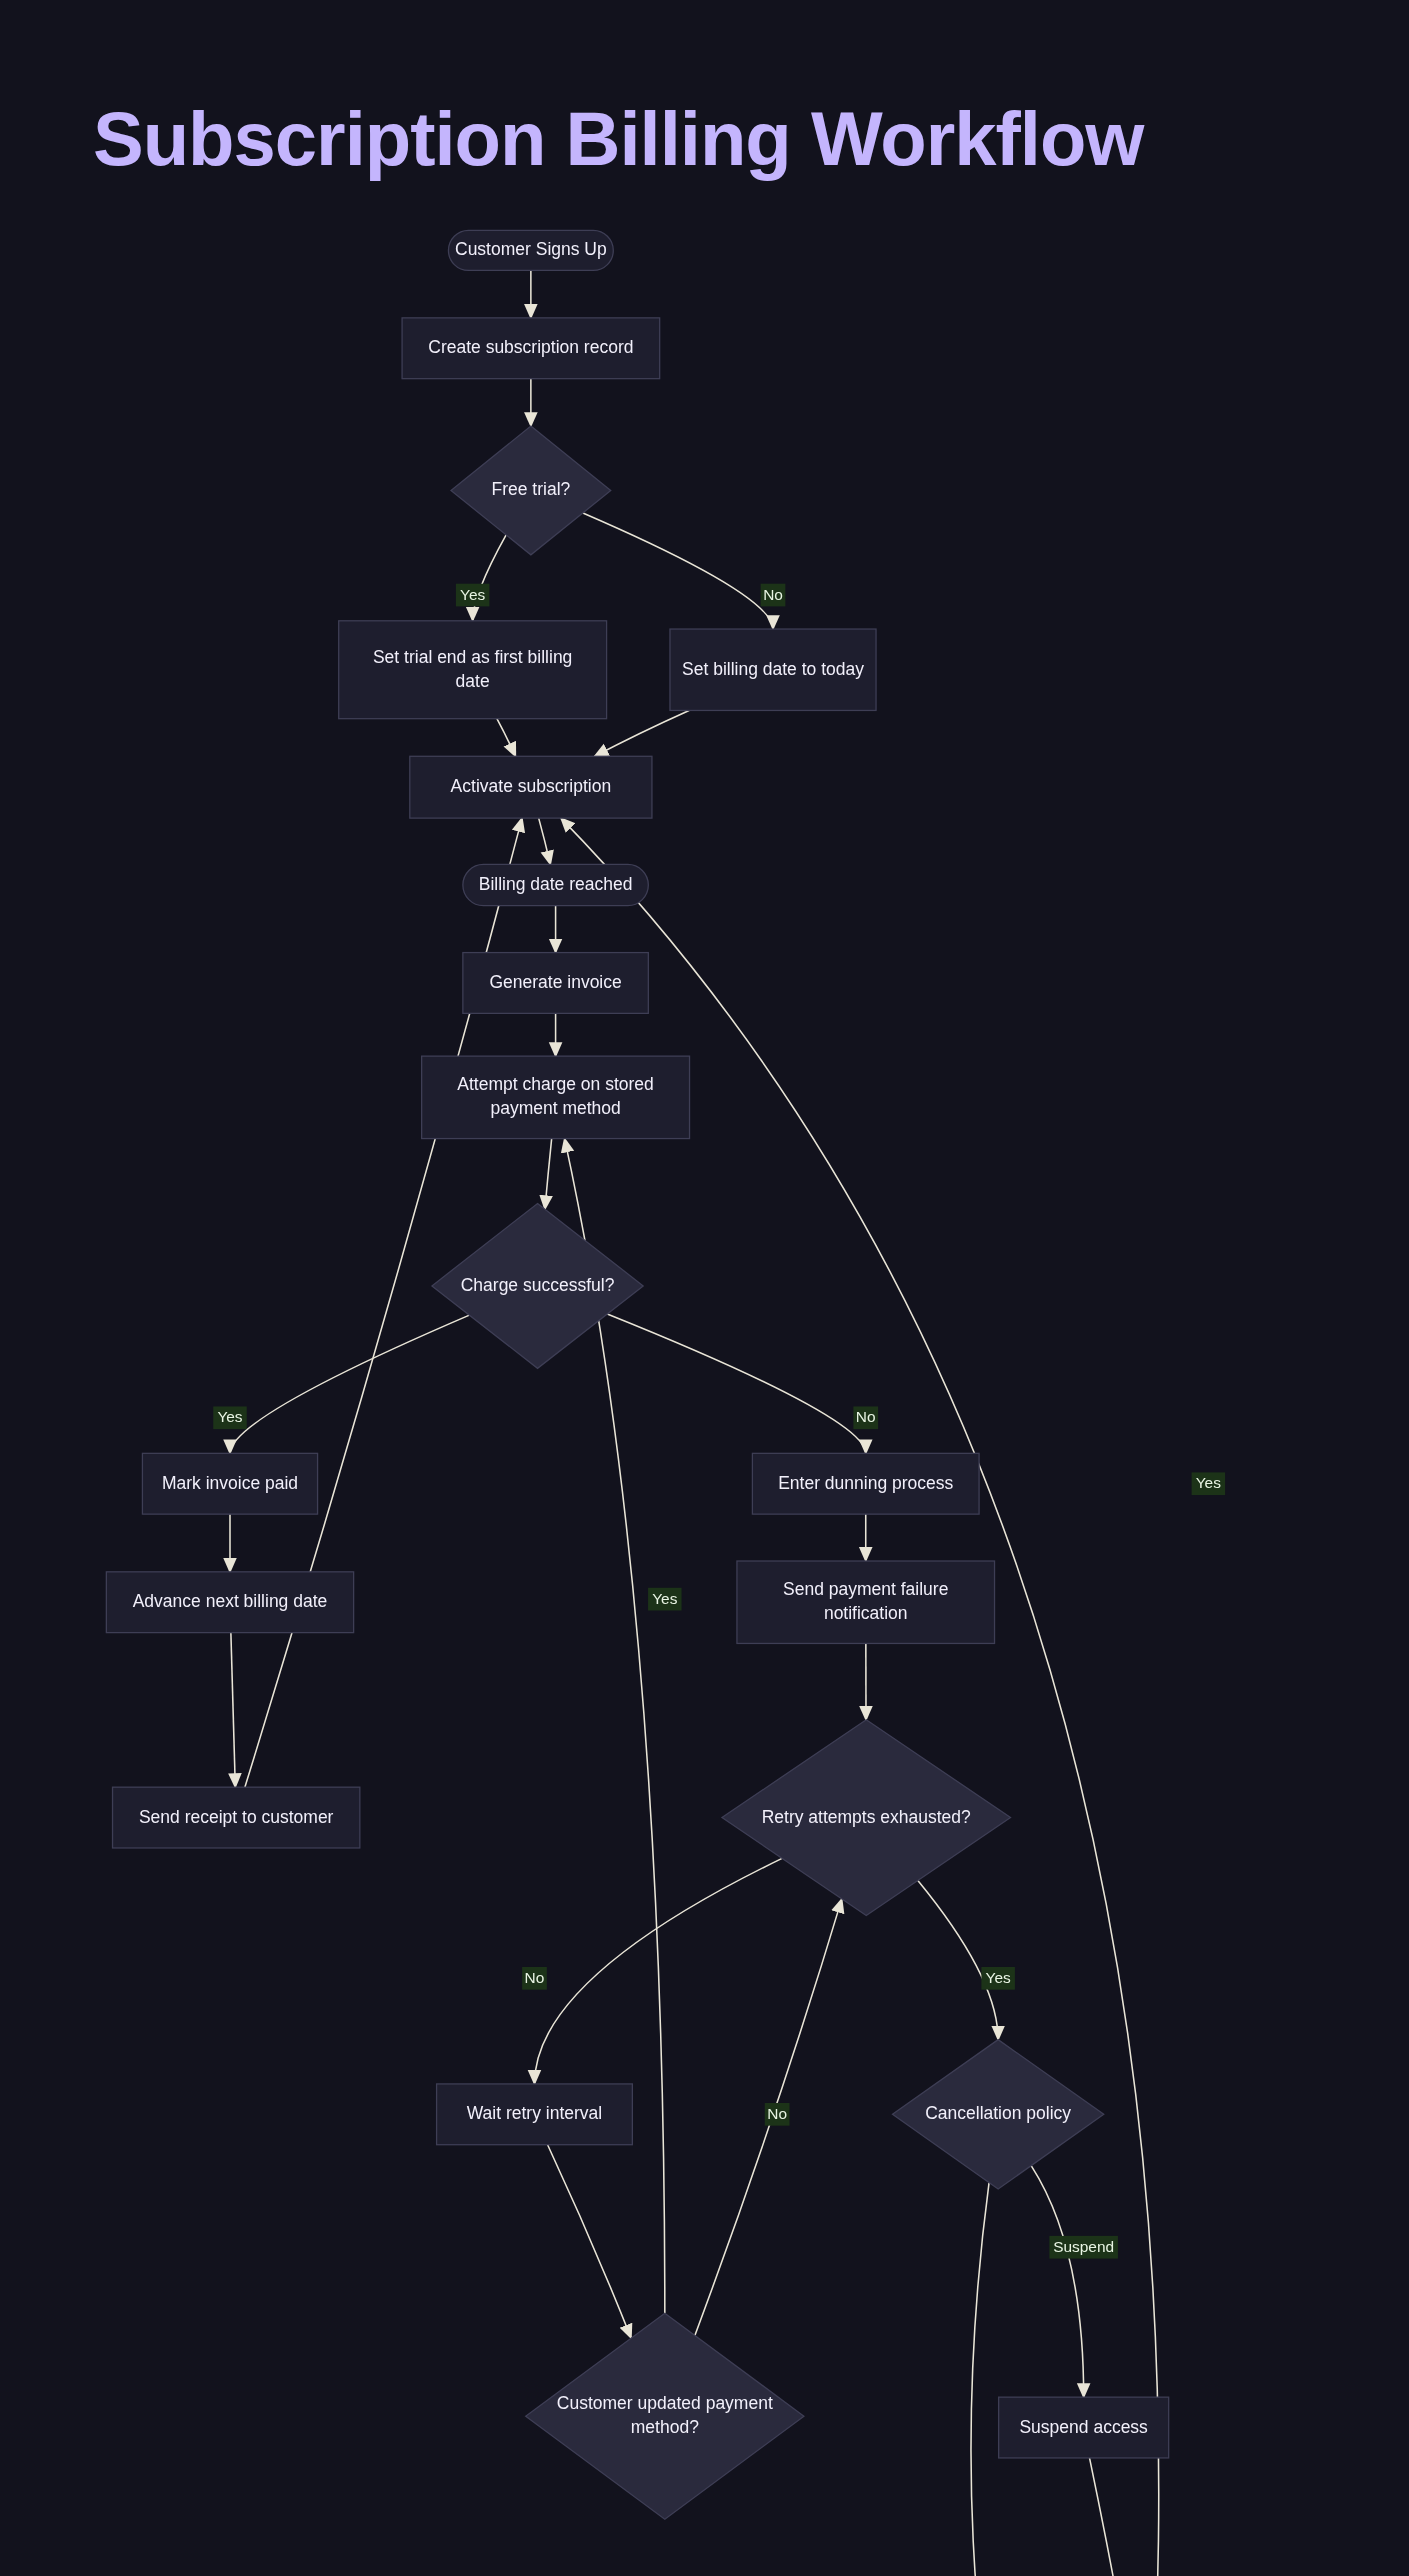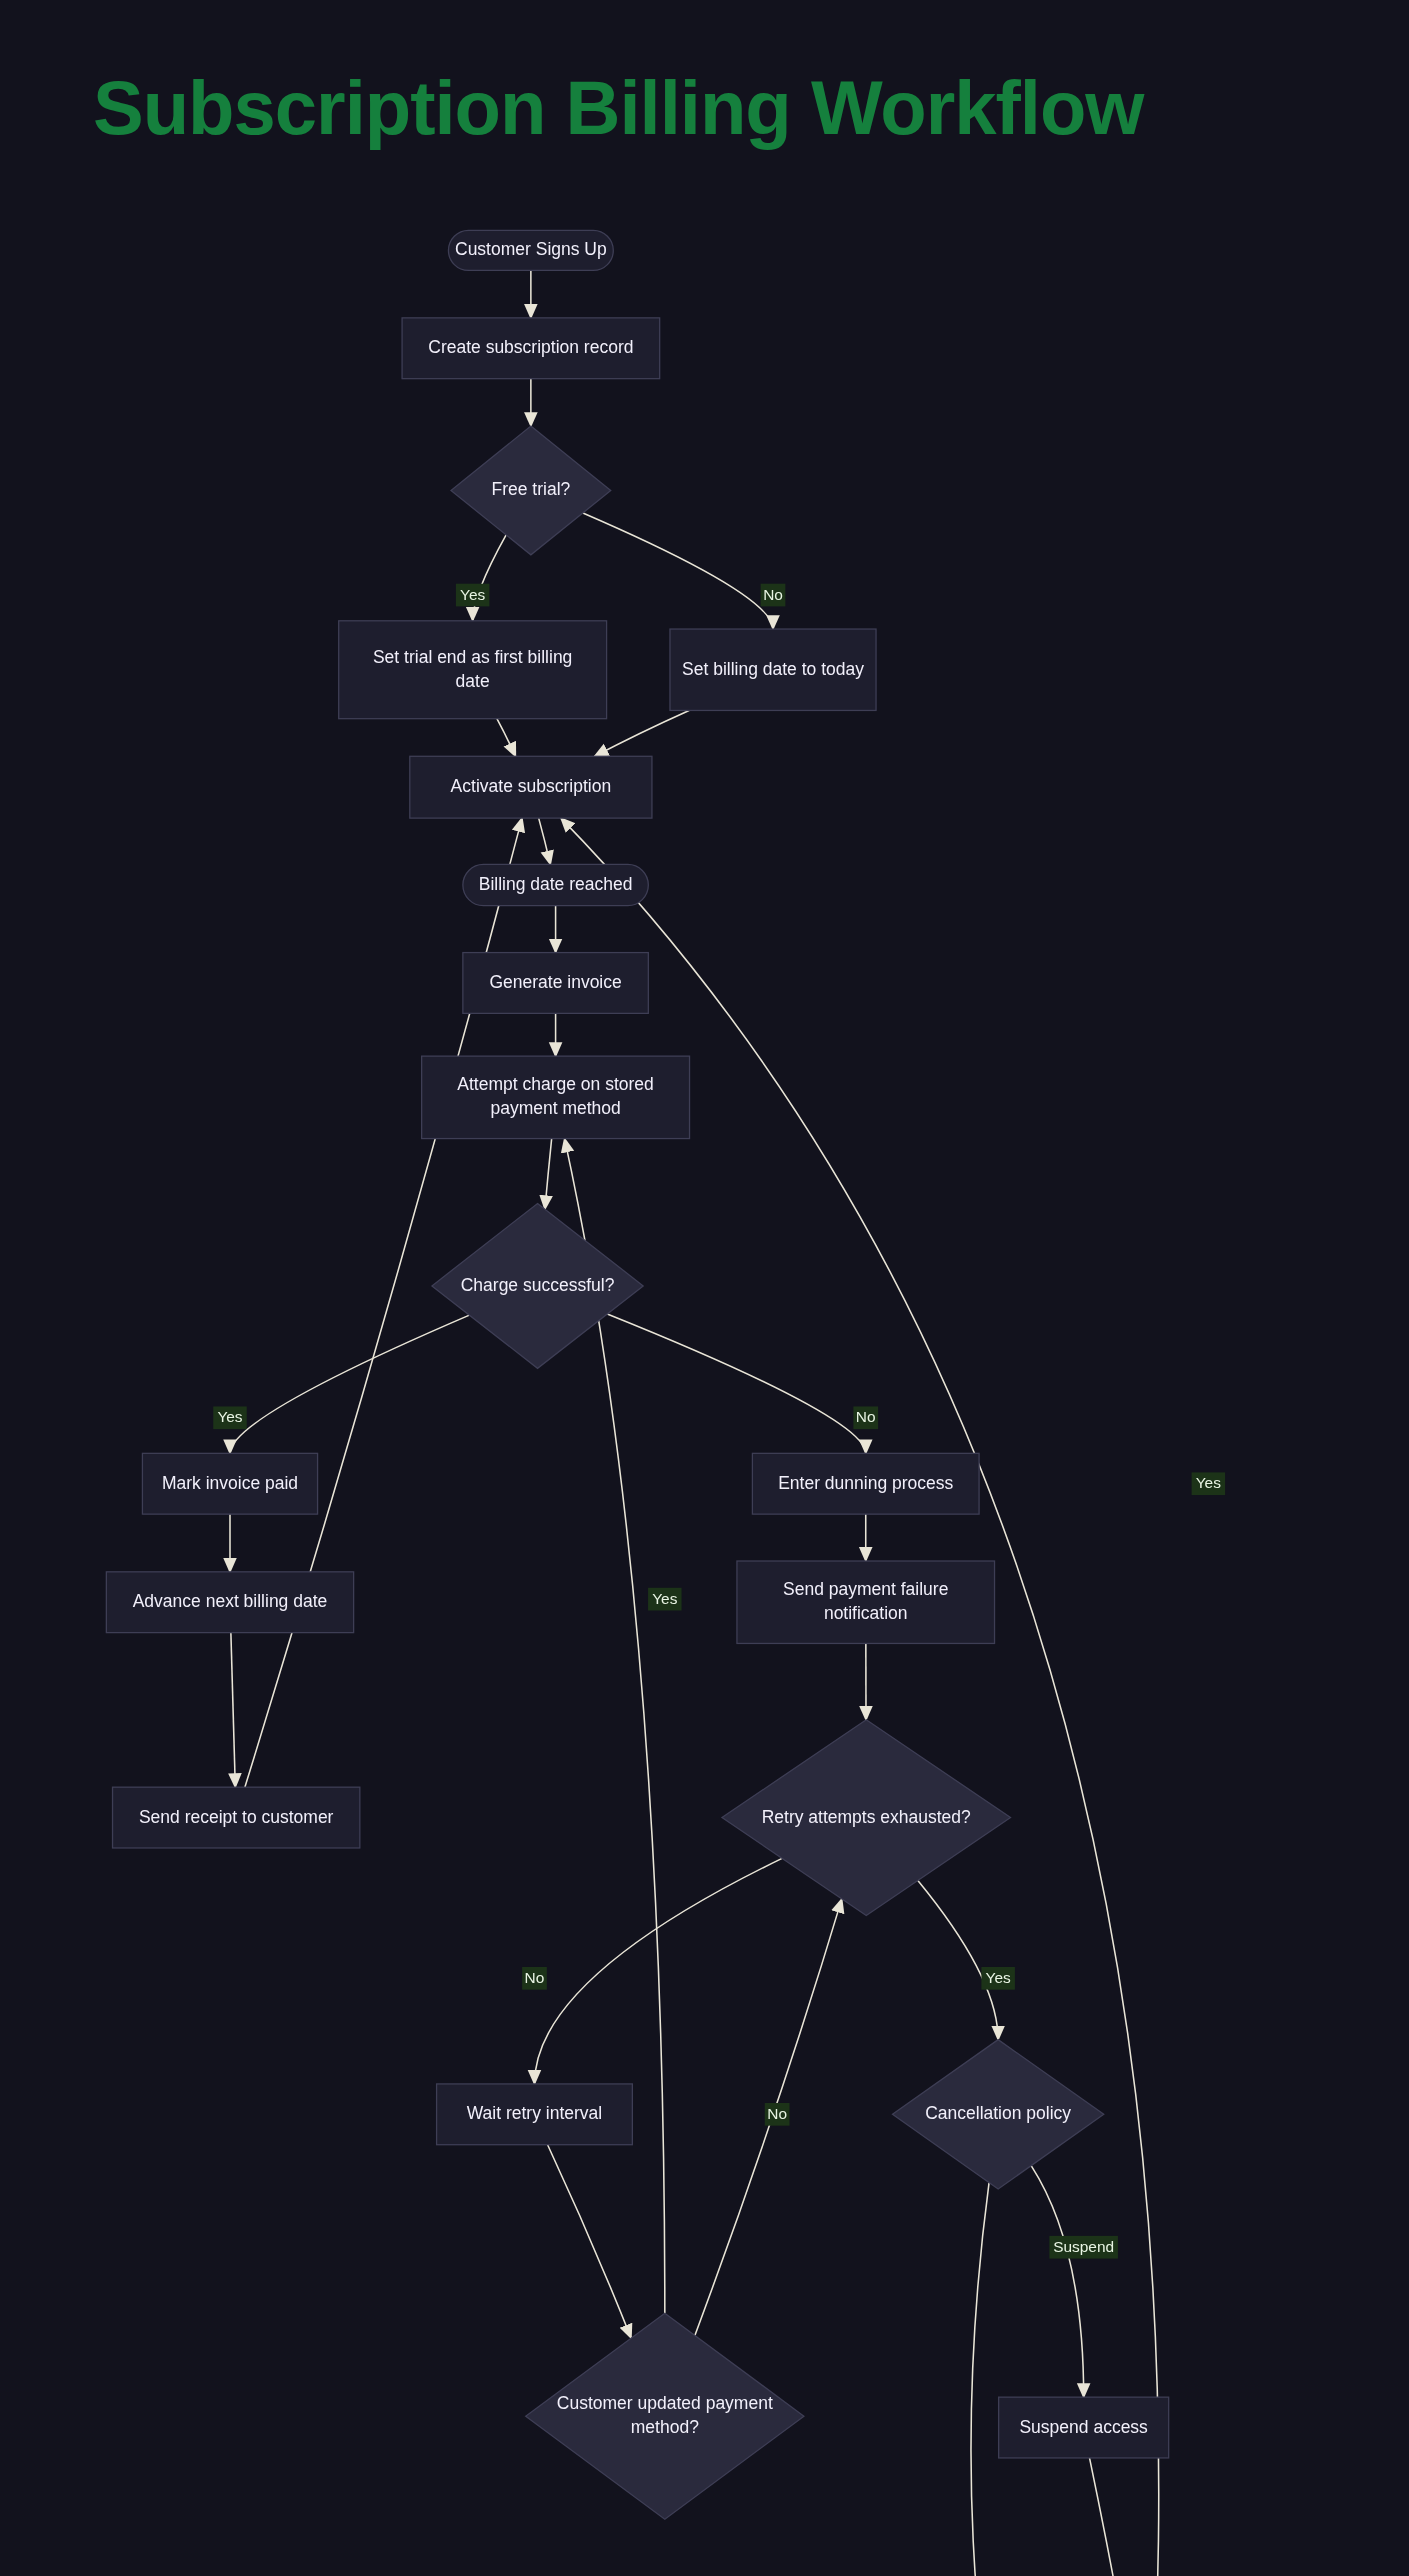--- a/index.html
+++ b/index.html
@@ -10,26 +10,26 @@
   body {
     width: 1410px;
     height: 3240px;
     position: relative;
     overflow: hidden;
     font-family: "DejaVu Sans", sans-serif;
   }
   #page-title {
     position: absolute;
     left: 93px;
-    top: 64px;
+    top: 95px;
     font-family: "Liberation Sans", sans-serif;
     font-weight: bold;
     font-size: 76px;
     letter-spacing: -1px;
-    color: #15803d;
+    color: #c4b5fd;
     white-space: nowrap;
     text-align: center;
   }
   svg#flow {
     position: absolute;
     left: 0;
     top: 0;
     width: 1410px;
     height: 3240px;
     display: block;

